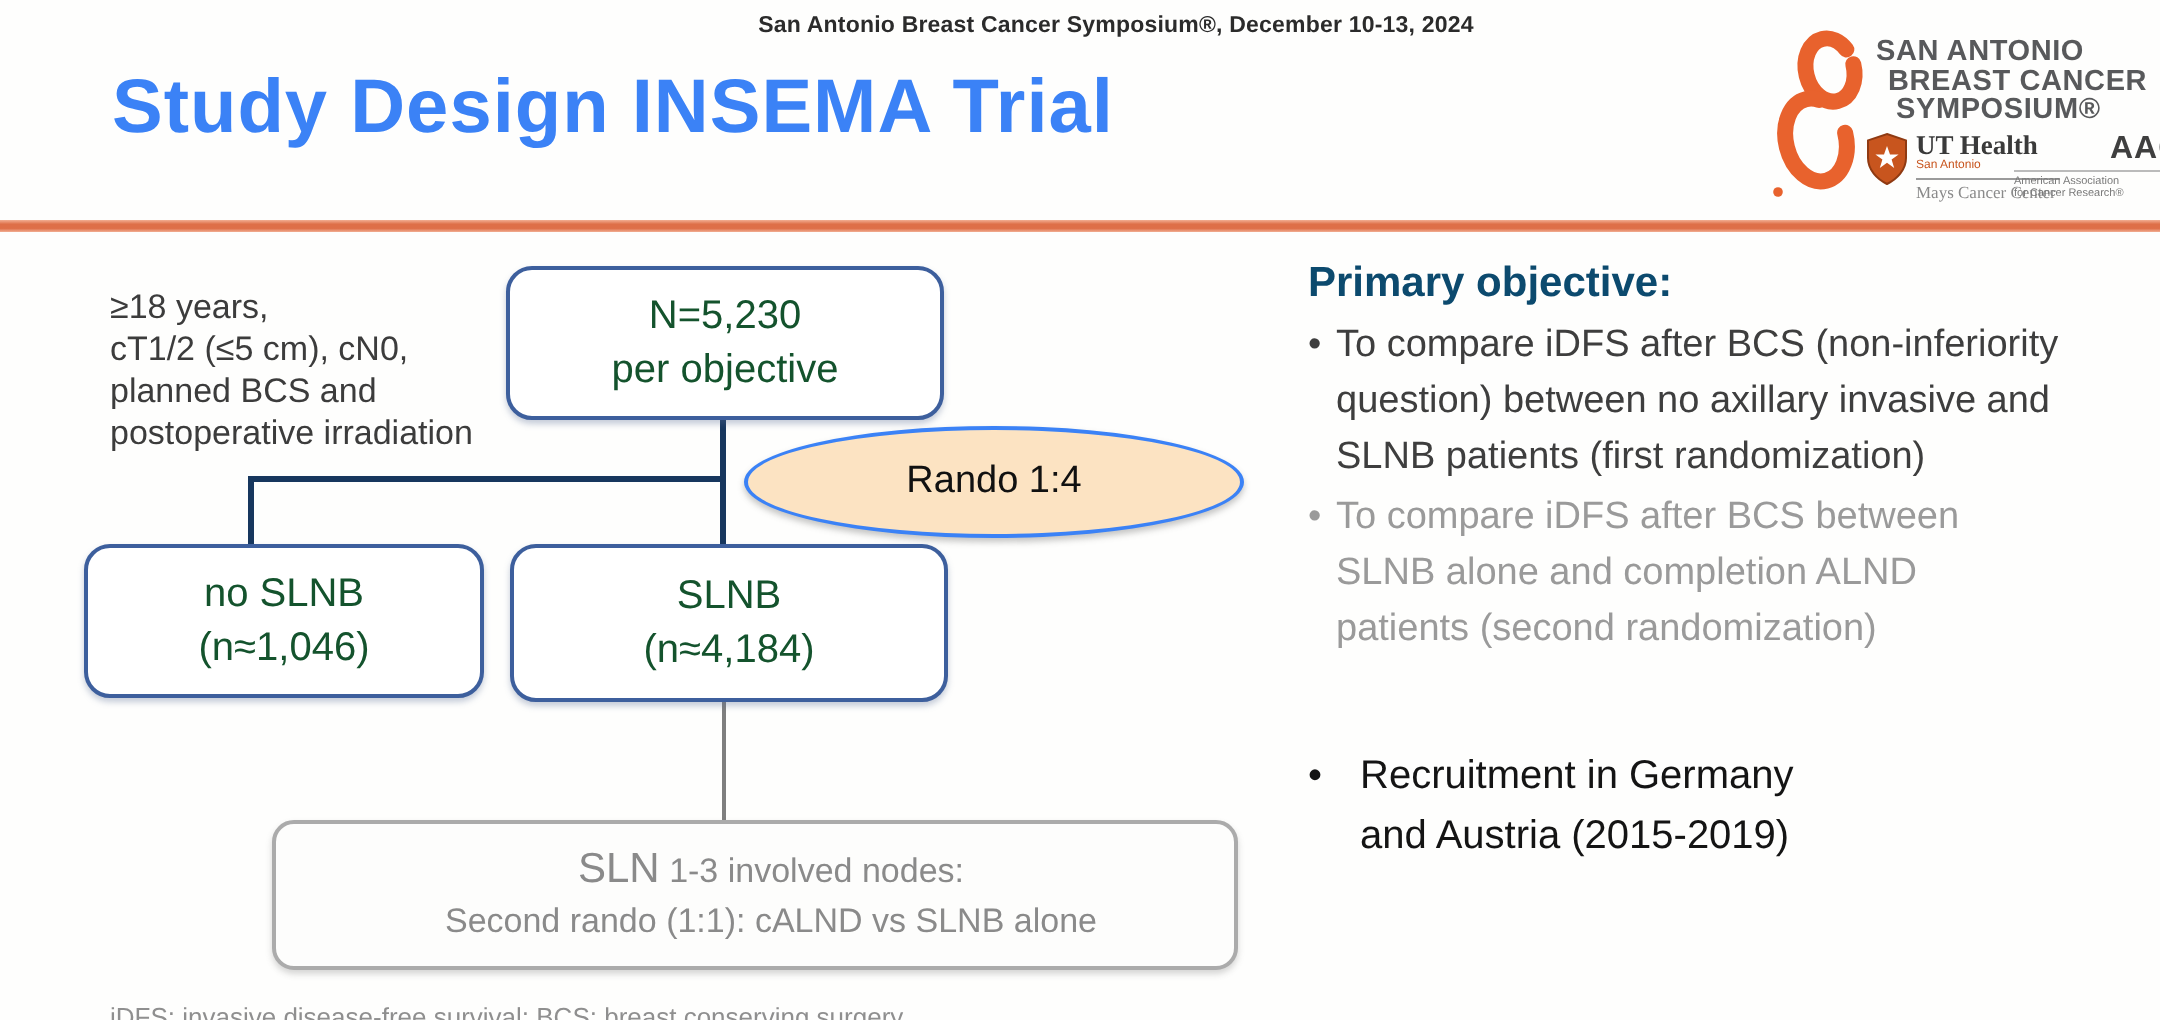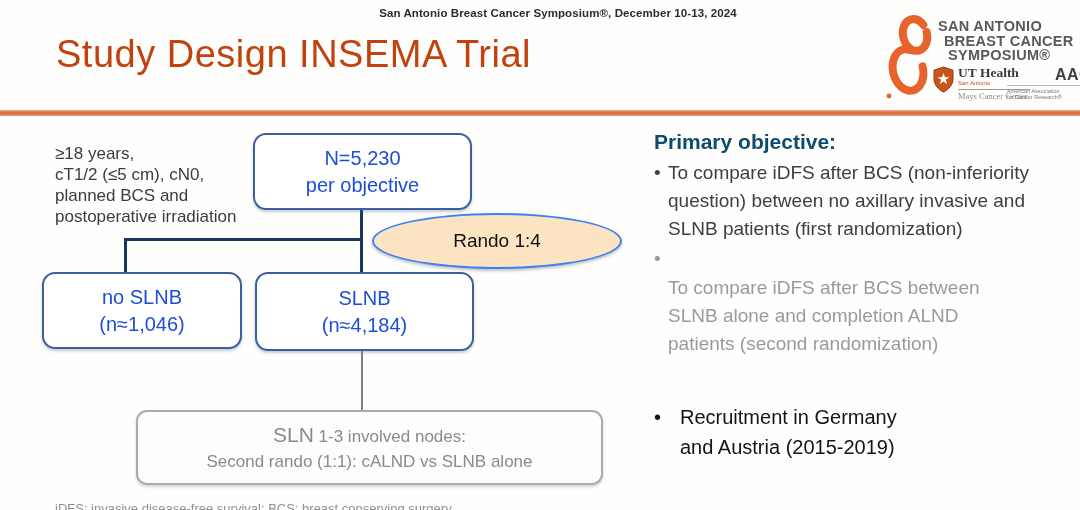--- a/index.html
+++ b/index.html
@@ -10,21 +10,21 @@
     -webkit-font-smoothing:antialiased;
   }
   .abs{position:absolute;}
 
   
   .symposium-line{
     top:7px;left:0;right:0;text-align:center;transform:translateX(18px);
     font-size:11.5px;font-weight:bold;color:#2b2b2b;letter-spacing:.1px;
   }
   .slide-title{
-    top:33px;left:56px;font-size:38px;font-weight:normal;color:#c2410c;letter-spacing:.5px;
+    top:33px;left:56px;font-size:38px;font-weight:bold;color:#3b82f6;letter-spacing:.5px;
   }
   .divider{
     top:110px;left:0;width:1080px;height:6px;
     background:linear-gradient(to bottom,#f2ae92,#de6f48 35%,#de6f48 70%,#f2ae92);
   }
 
   
   .ribbon{top:12px;left:882px;}
   .sabcs-name{top:19px;left:938px;color:#58595b;font-weight:600;font-size:14.5px;line-height:14.5px;letter-spacing:.3px;}
   .sabcs-name .l2{padding-left:6px;}
@@ -40,21 +40,21 @@
   .aacr-r{color:#4a9b2f;}
   .aacr-sub{font-size:5.5px;color:#7a7a7a;line-height:6px;margin-top:2px;border-top:1px solid #bbb;padding-top:2px;}
 
   
   .criteria{
     top:131px;left:55px;font-size:17px;line-height:21px;color:#3c3c3c;white-space:pre-line;margin-top:12px;
   }
   .flow-box{
     background:#ffffff;border:2px solid #3d5f9d;border-radius:13px;
     display:flex;flex-direction:column;align-items:center;justify-content:center;
-    font-size:20px;line-height:27px;color:#1d4ed8;text-align:center;
+    font-size:20px;line-height:27px;color:#14532d;text-align:center;
     box-shadow:0 2px 3px rgba(90,110,150,.35);
   }
   .n-box{top:133px;left:253px;width:215px;height:73px;}
   .noslnb-box{top:272px;left:42px;width:196px;height:73px;}
   .slnb-box{top:272px;left:255px;width:215px;height:75px;}
   .conn-navy{background:#17375e;}
   .conn-v1{top:206px;left:360px;width:3px;height:66px;}
   .conn-h{top:238px;left:124px;width:239px;height:3px;}
   .conn-v2{top:238px;left:124px;width:3px;height:34px;}
   .conn-gray{top:347px;left:361px;width:2px;height:63px;background:#7f7f7f;}
@@ -63,33 +63,34 @@
     background:#fce3c2;border:2px solid #3b82f6;
     display:flex;align-items:center;justify-content:center;
     font-size:19px;color:#111;box-shadow:0 2px 3px rgba(90,90,90,.35);
   }
   .second-rando-box{
     top:410px;left:136px;width:463px;height:71px;
     background:#fdfdfc;border:2px solid #ababab;border-radius:11px;
     display:flex;flex-direction:column;align-items:center;justify-content:center;
     color:#8a8a8a;font-size:17px;line-height:25px;text-align:center;
     box-shadow:0 2px 3px rgba(120,120,120,.3);
+    padding-left:16px;
   }
   .second-rando-box .big{font-size:21px;}
   .footnote{top:501px;left:55px;font-size:13px;color:#8f8f8f;}
 
   
   .objectives{top:130px;left:654px;width:400px;}
   .obj-heading{font-size:21px;font-weight:bold;color:#0c4a6e;margin:0 0 5px 0;}
   .obj-heading.gray{color:#8c8c8c;margin-top:16px;}
   .bullet-row{display:flex;align-items:flex-start;margin:0 0 2px 0;}
   .bullet-dot{width:14px;flex:0 0 14px;font-size:19px;line-height:28px;color:#3e3e3e;}
   .bullet-text{font-size:19px;line-height:28px;color:#3e3e3e;width:378px;}
   .bullet-row.gray .bullet-dot,.bullet-row.gray .bullet-text{color:#9a9a9a;}
-  .bullet-row.gray .bullet-text{width:316px;margin-top:29px;}
+  .bullet-row.gray .bullet-text{width:316px;}
   .bullet-row.recruit{margin-top:44px;}
   .bullet-row.recruit .bullet-dot{font-size:20px;line-height:30px;flex-basis:26px;width:26px;color:#141414;}
   .bullet-row.recruit .bullet-text{font-size:20px;line-height:30px;color:#141414;width:240px;}
 </style>
 </head>
 <body>
 
 <div class="abs symposium-line">San Antonio Breast Cancer Symposium®, December 10-13, 2024</div>
 <div class="abs slide-title">Study Design INSEMA Trial</div>
 <div class="abs divider"></div>

